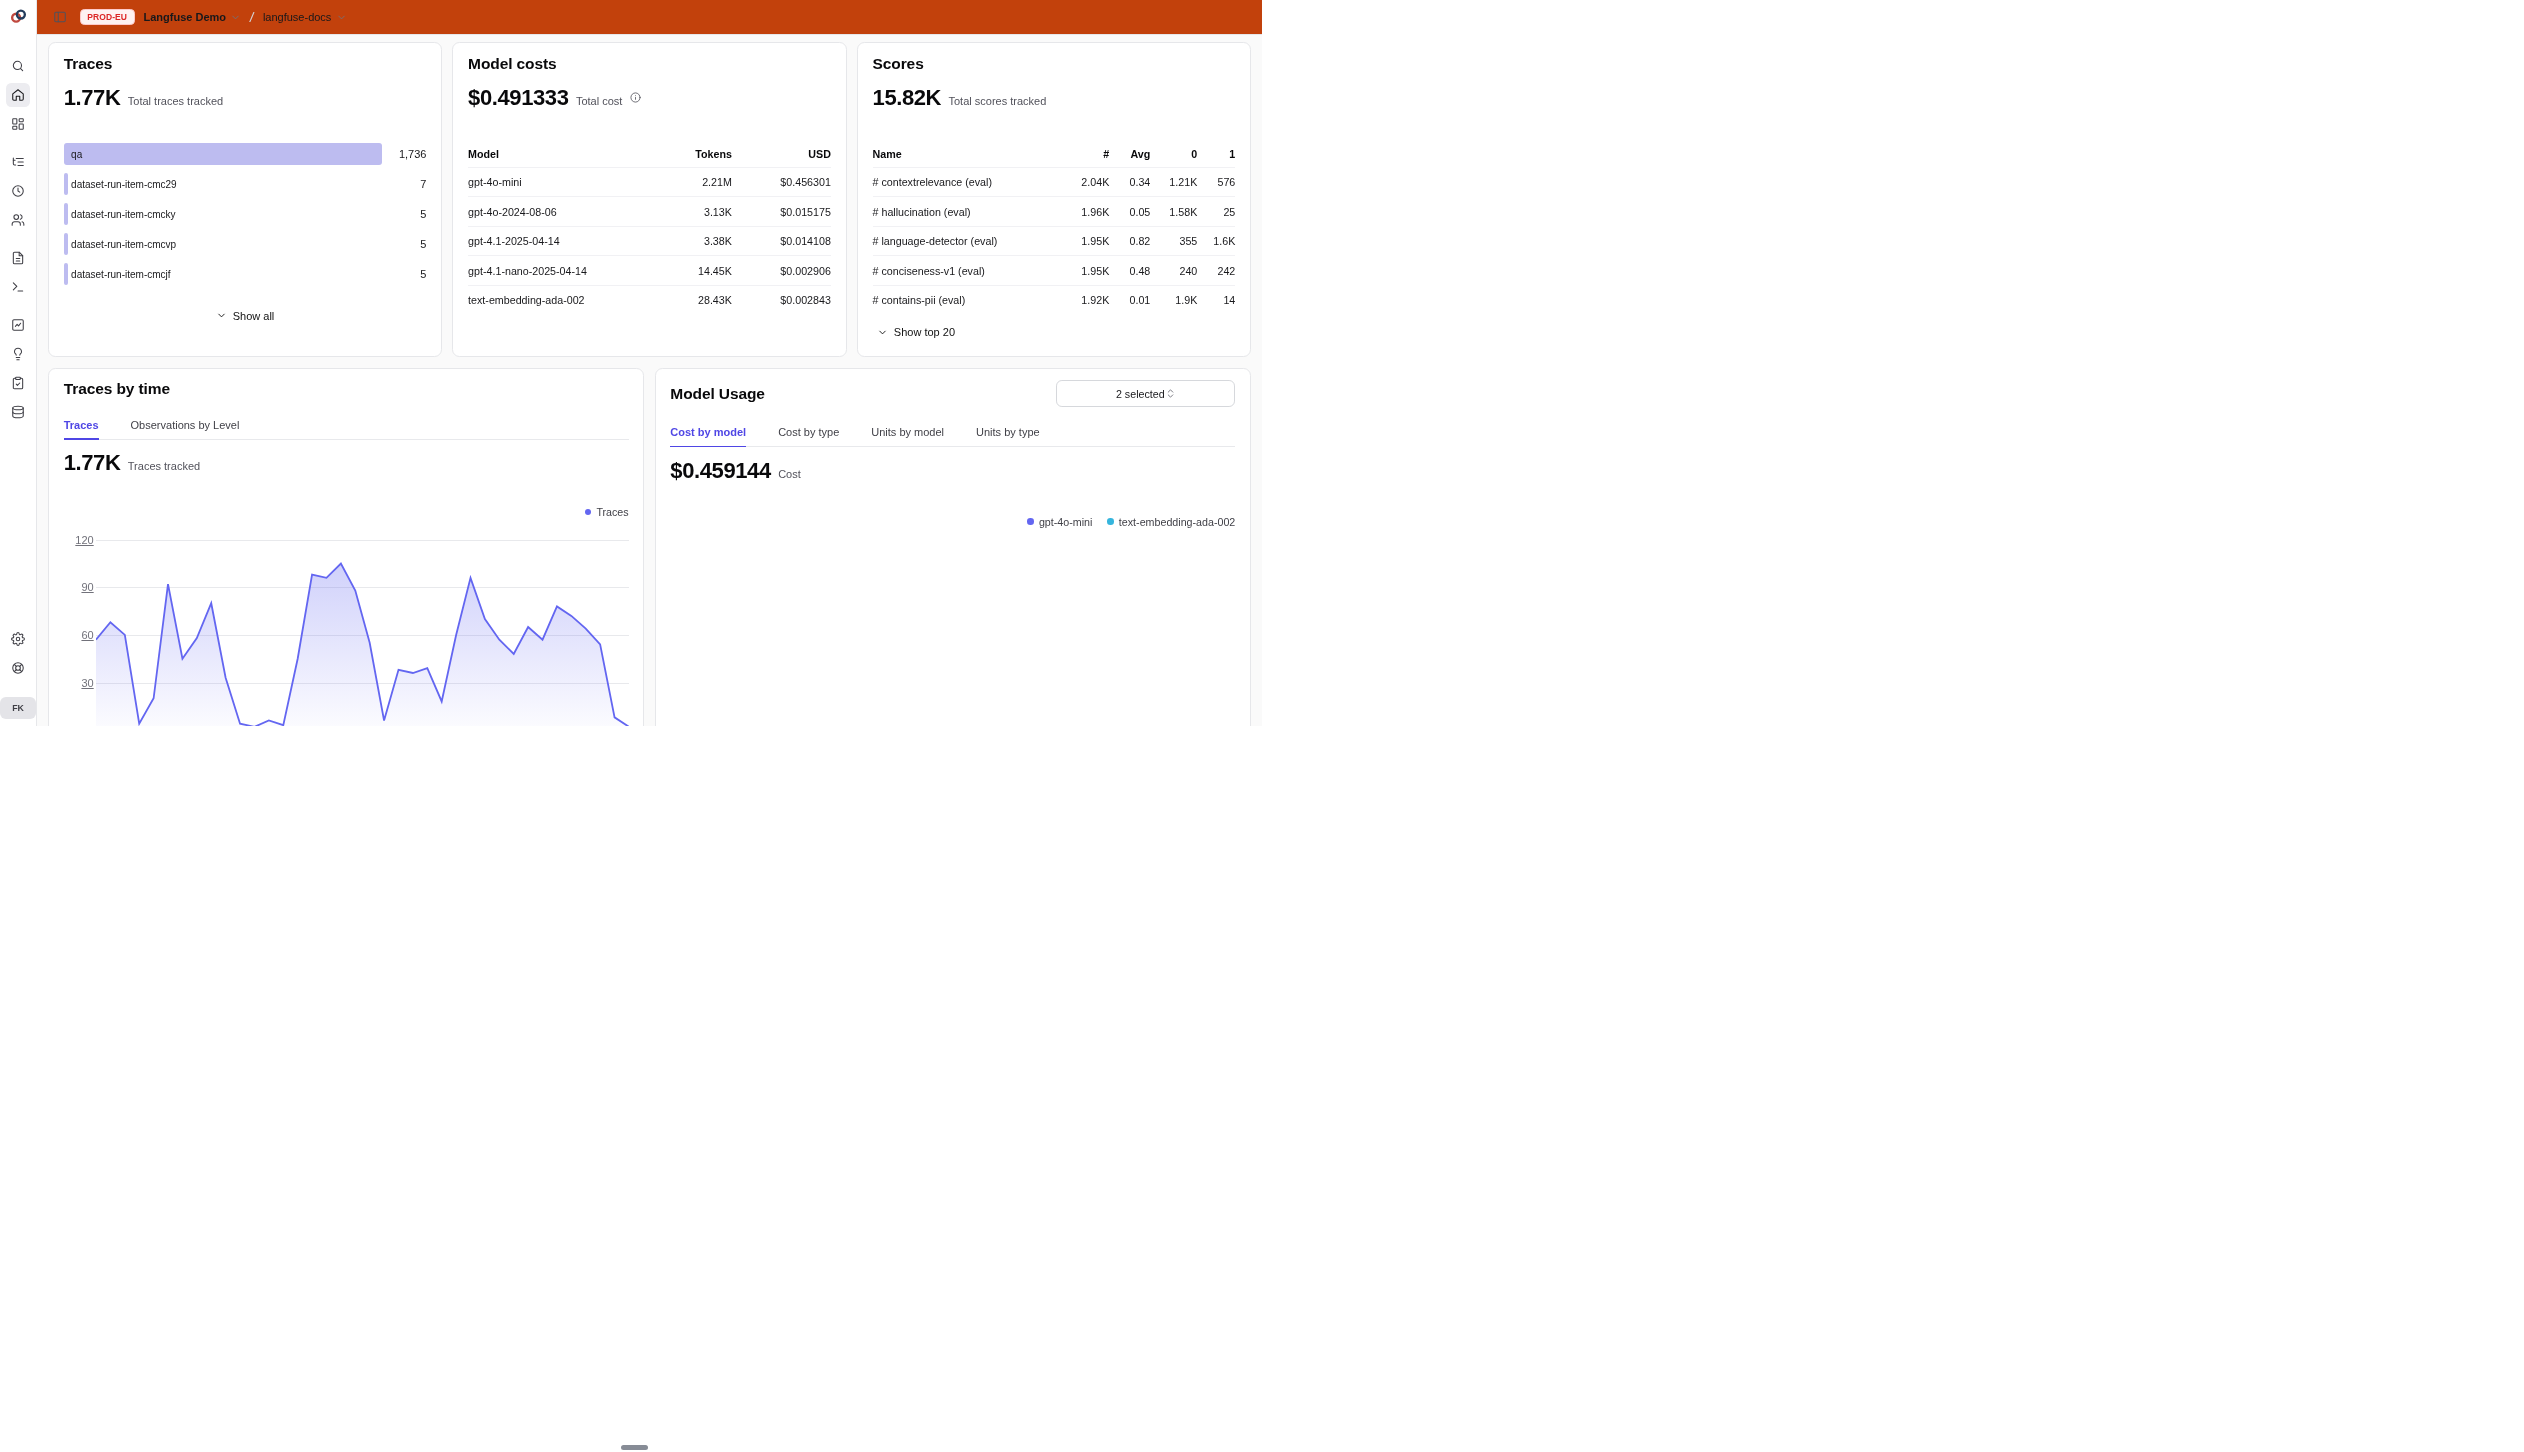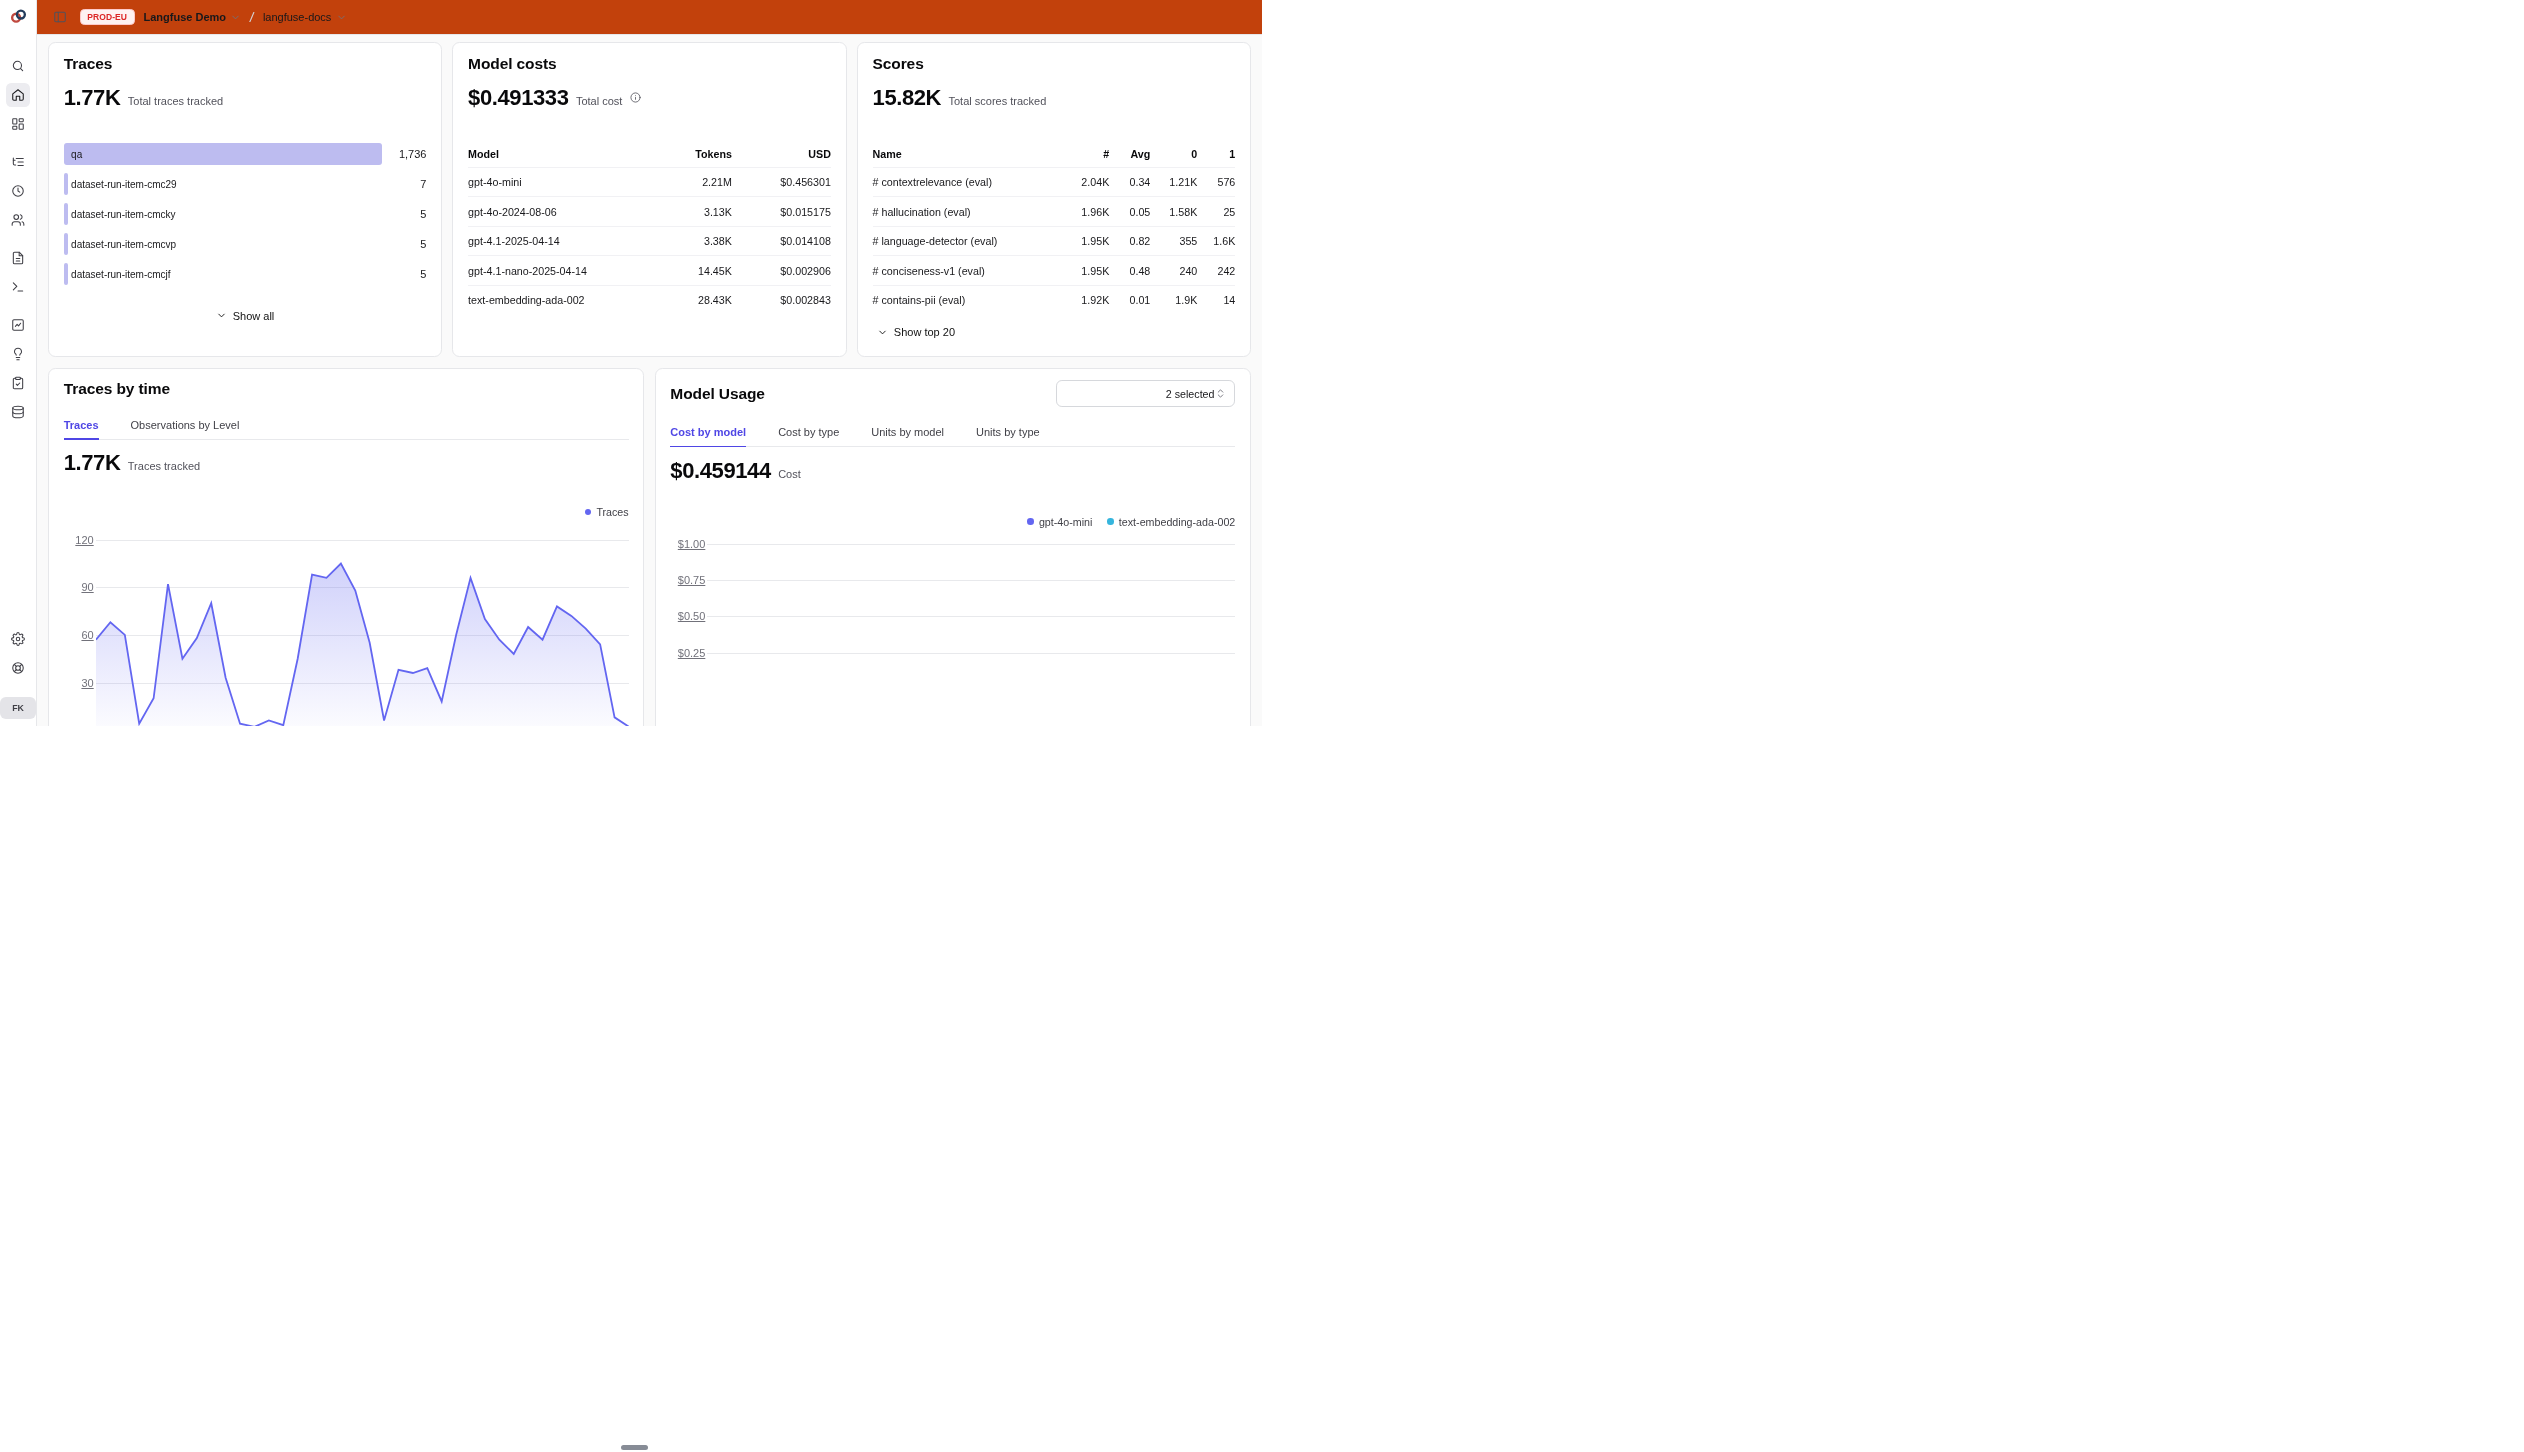--- a/index.html
+++ b/index.html
@@ -115,21 +115,21 @@
   .ylabels-traces { width:32px; }
   .ylabels-usage  { width:37px; }
   .ylab { position:absolute; right:2px; transform:translateY(-50%); font-size:11px; color:#71717a; white-space:nowrap;text-decoration:underline; }
   .plot { flex:1; position:relative; }
   .plot-traces { height:206px; }
   .plot-usage  { height:177px; }
   .gridline { position:absolute; left:0; right:0; height:0.7px; background:#e8e9ec; }
 
   
   .select-box {
-    display:flex; align-items:center; justify-content:flex-end;
+    display:flex; align-items:center; justify-content:center;
     width:179px; height:27px; border:0.7px solid #d6d8dc; border-radius:5.9px;
     background:#fff; padding:0 8.8px; font-size:10.7px; font-weight:500; color:#18181b; cursor:pointer;
   }
   .select-box svg { width:11px; height:11px; color:#71717a; }
 
   .scroll-thumb {
     position:fixed; left:621px; bottom:2.2px; width:26.5px; height:5.2px;
     background:#878c96; border-radius:2.9px; z-index:50; cursor:grab;
   }
 </style>
@@ -499,34 +499,20 @@
           <div class="legend legend-usage">
             <span class="legend-item">
               <span class="dot" style="background: rgb(99, 102, 241);"></span>
               <span>gpt-4o-mini</span>
             </span>
             <span class="legend-item">
               <span class="dot" style="background: rgb(53, 181, 221);"></span>
               <span>text-embedding-ada-002</span>
             </span>
           </div>
-          <div class="plot-wrap plot-usage-wrap">
-            <div class="ylabels ylabels-usage">
-                <div class="ylab" style="top: 13.3px;">$1.00</div>
-                <div class="ylab" style="top: 49px;">$0.75</div>
-                <div class="ylab" style="top: 85px;">$0.50</div>
-                <div class="ylab" style="top: 122px;">$0.25</div>
-              </div>
-            <div class="plot plot-usage">
-                <div class="gridline" style="top: 13.3px;"></div>
-                <div class="gridline" style="top: 49px;"></div>
-                <div class="gridline" style="top: 85px;"></div>
-                <div class="gridline" style="top: 122px;"></div>
-              </div>
-          </div>
         </section>
       </div>
 
     </div>
   </div>
 </div>
 
 <div class="scroll-thumb"></div>
 
 

